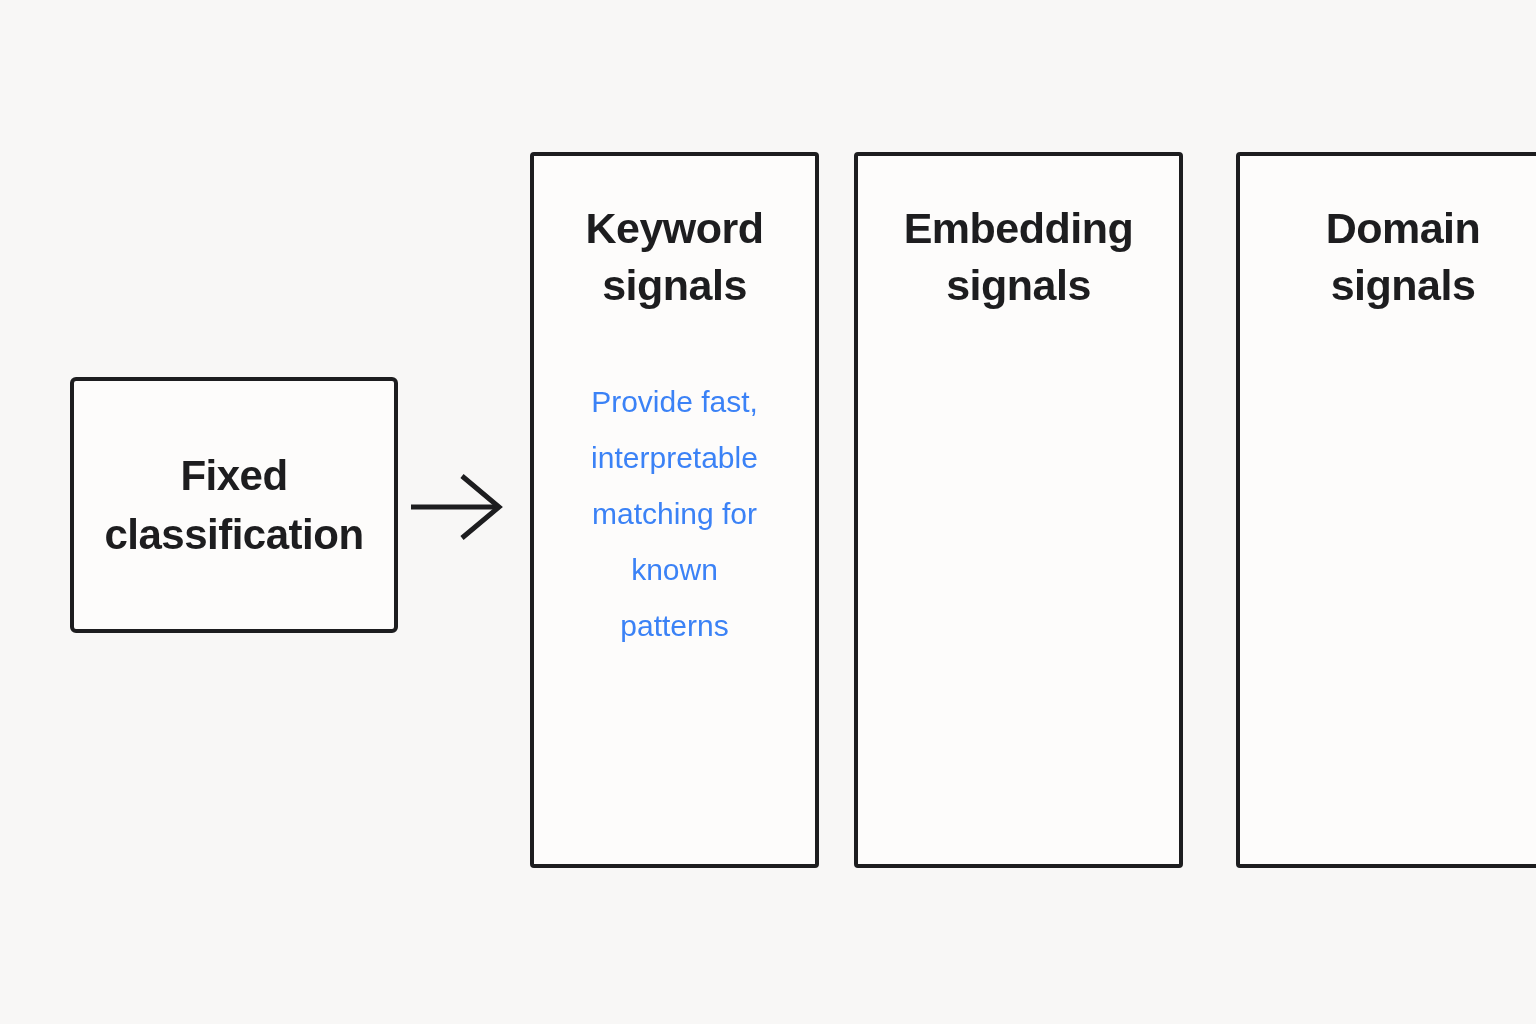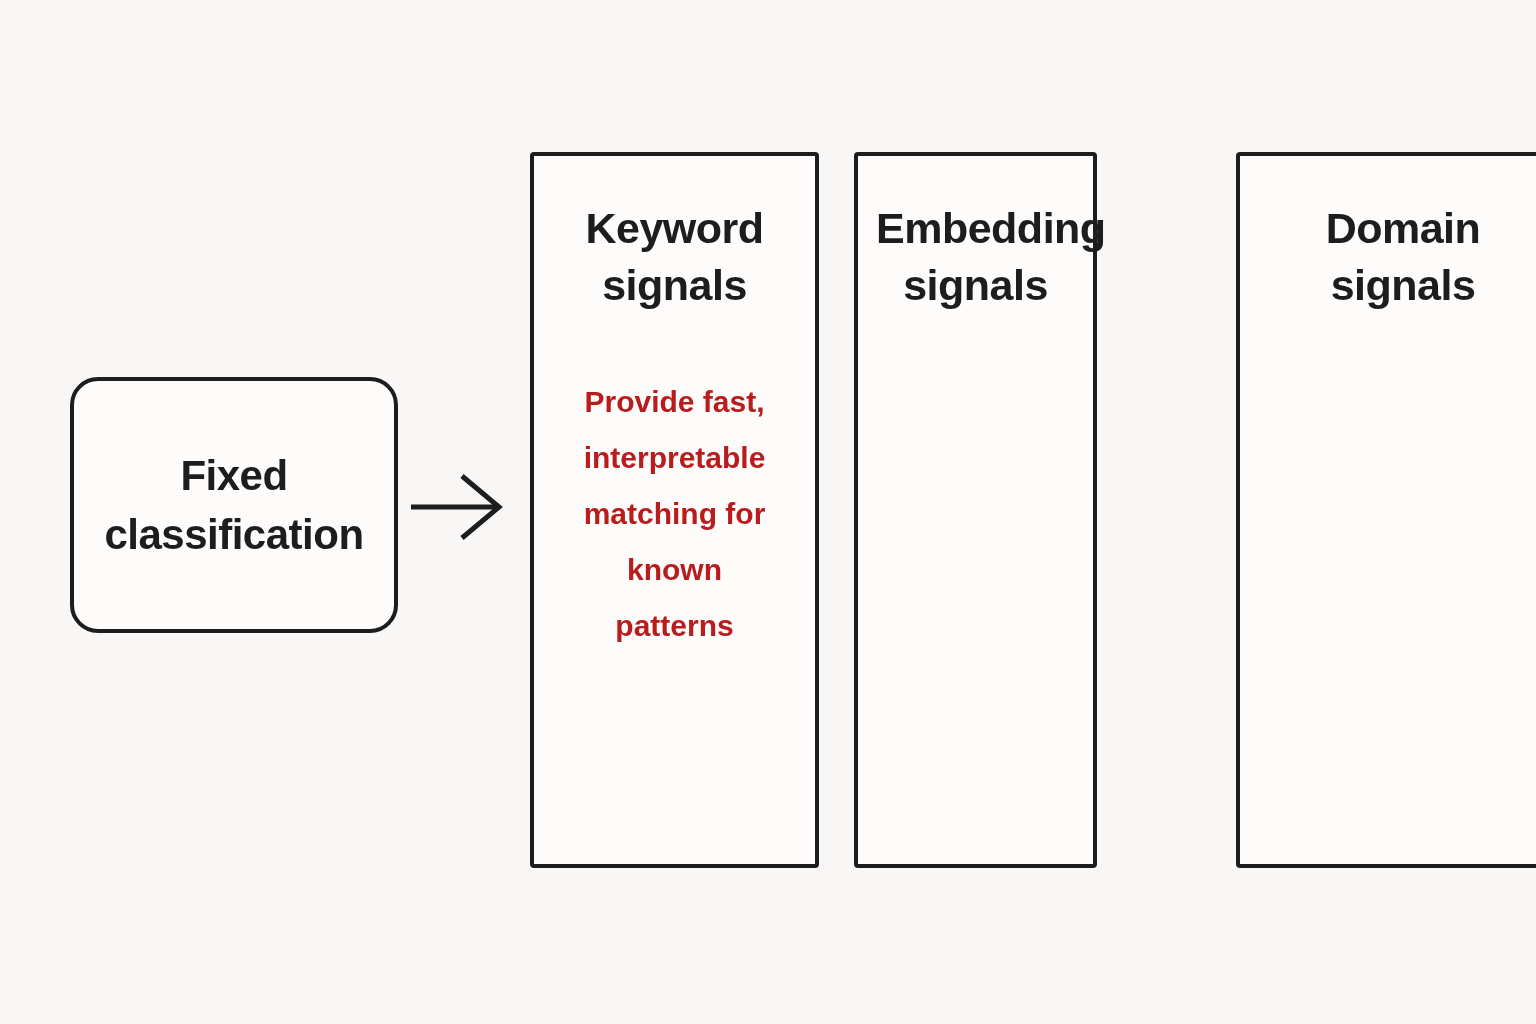--- a/index.html
+++ b/index.html
@@ -22,21 +22,21 @@
     box-sizing: border-box;
     background: #fdfcfb;
     border: 4px solid #1d1d1f;
     color: #1d1d1f;
   }
   .source-box {
     left: 70px;
     top: 377px;
     width: 328px;
     height: 256px;
-    border-radius: 28px;
+    border-radius: 6px;
     display: flex;
     align-items: center;
     justify-content: center;
   }
   .source-label {
     font-size: 42px;
     font-weight: 700;
     line-height: 59px;
     text-align: center;
     white-space: pre-line;
@@ -50,37 +50,37 @@
     height: 78px;
   }
   .card {
     top: 152px;
     height: 716px;
     border-radius: 4px;
     padding: 0 18px;
     text-align: center;
   }
   .card-1 { left: 530px;  width: 289px; }
-  .card-2 { left: 854px;  width: 243px; }
+  .card-2 { left: 854px;  width: 329px; }
   .card-3 { left: 1236px; width: 336px; padding-left: 16px; }
   .card-title {
     margin-top: 44px;
     font-size: 43px;
     font-weight: 700;
     line-height: 57px;
     white-space: pre-line;
     letter-spacing: -0.5px;
   }
   .card-body {
     margin-top: 60px;
     font-size: 30px;
-    font-weight: 700;
+    font-weight: 400;
     line-height: 56px;
     white-space: pre-line;
-    color: #b91c1c;
+    color: #3b82f6;
   }
 </style>
 </head>
 <body>
 
 <div class="canvas">
 
   <div class="box source-box">
     <div class="source-label">Fixed
 classification</div>

